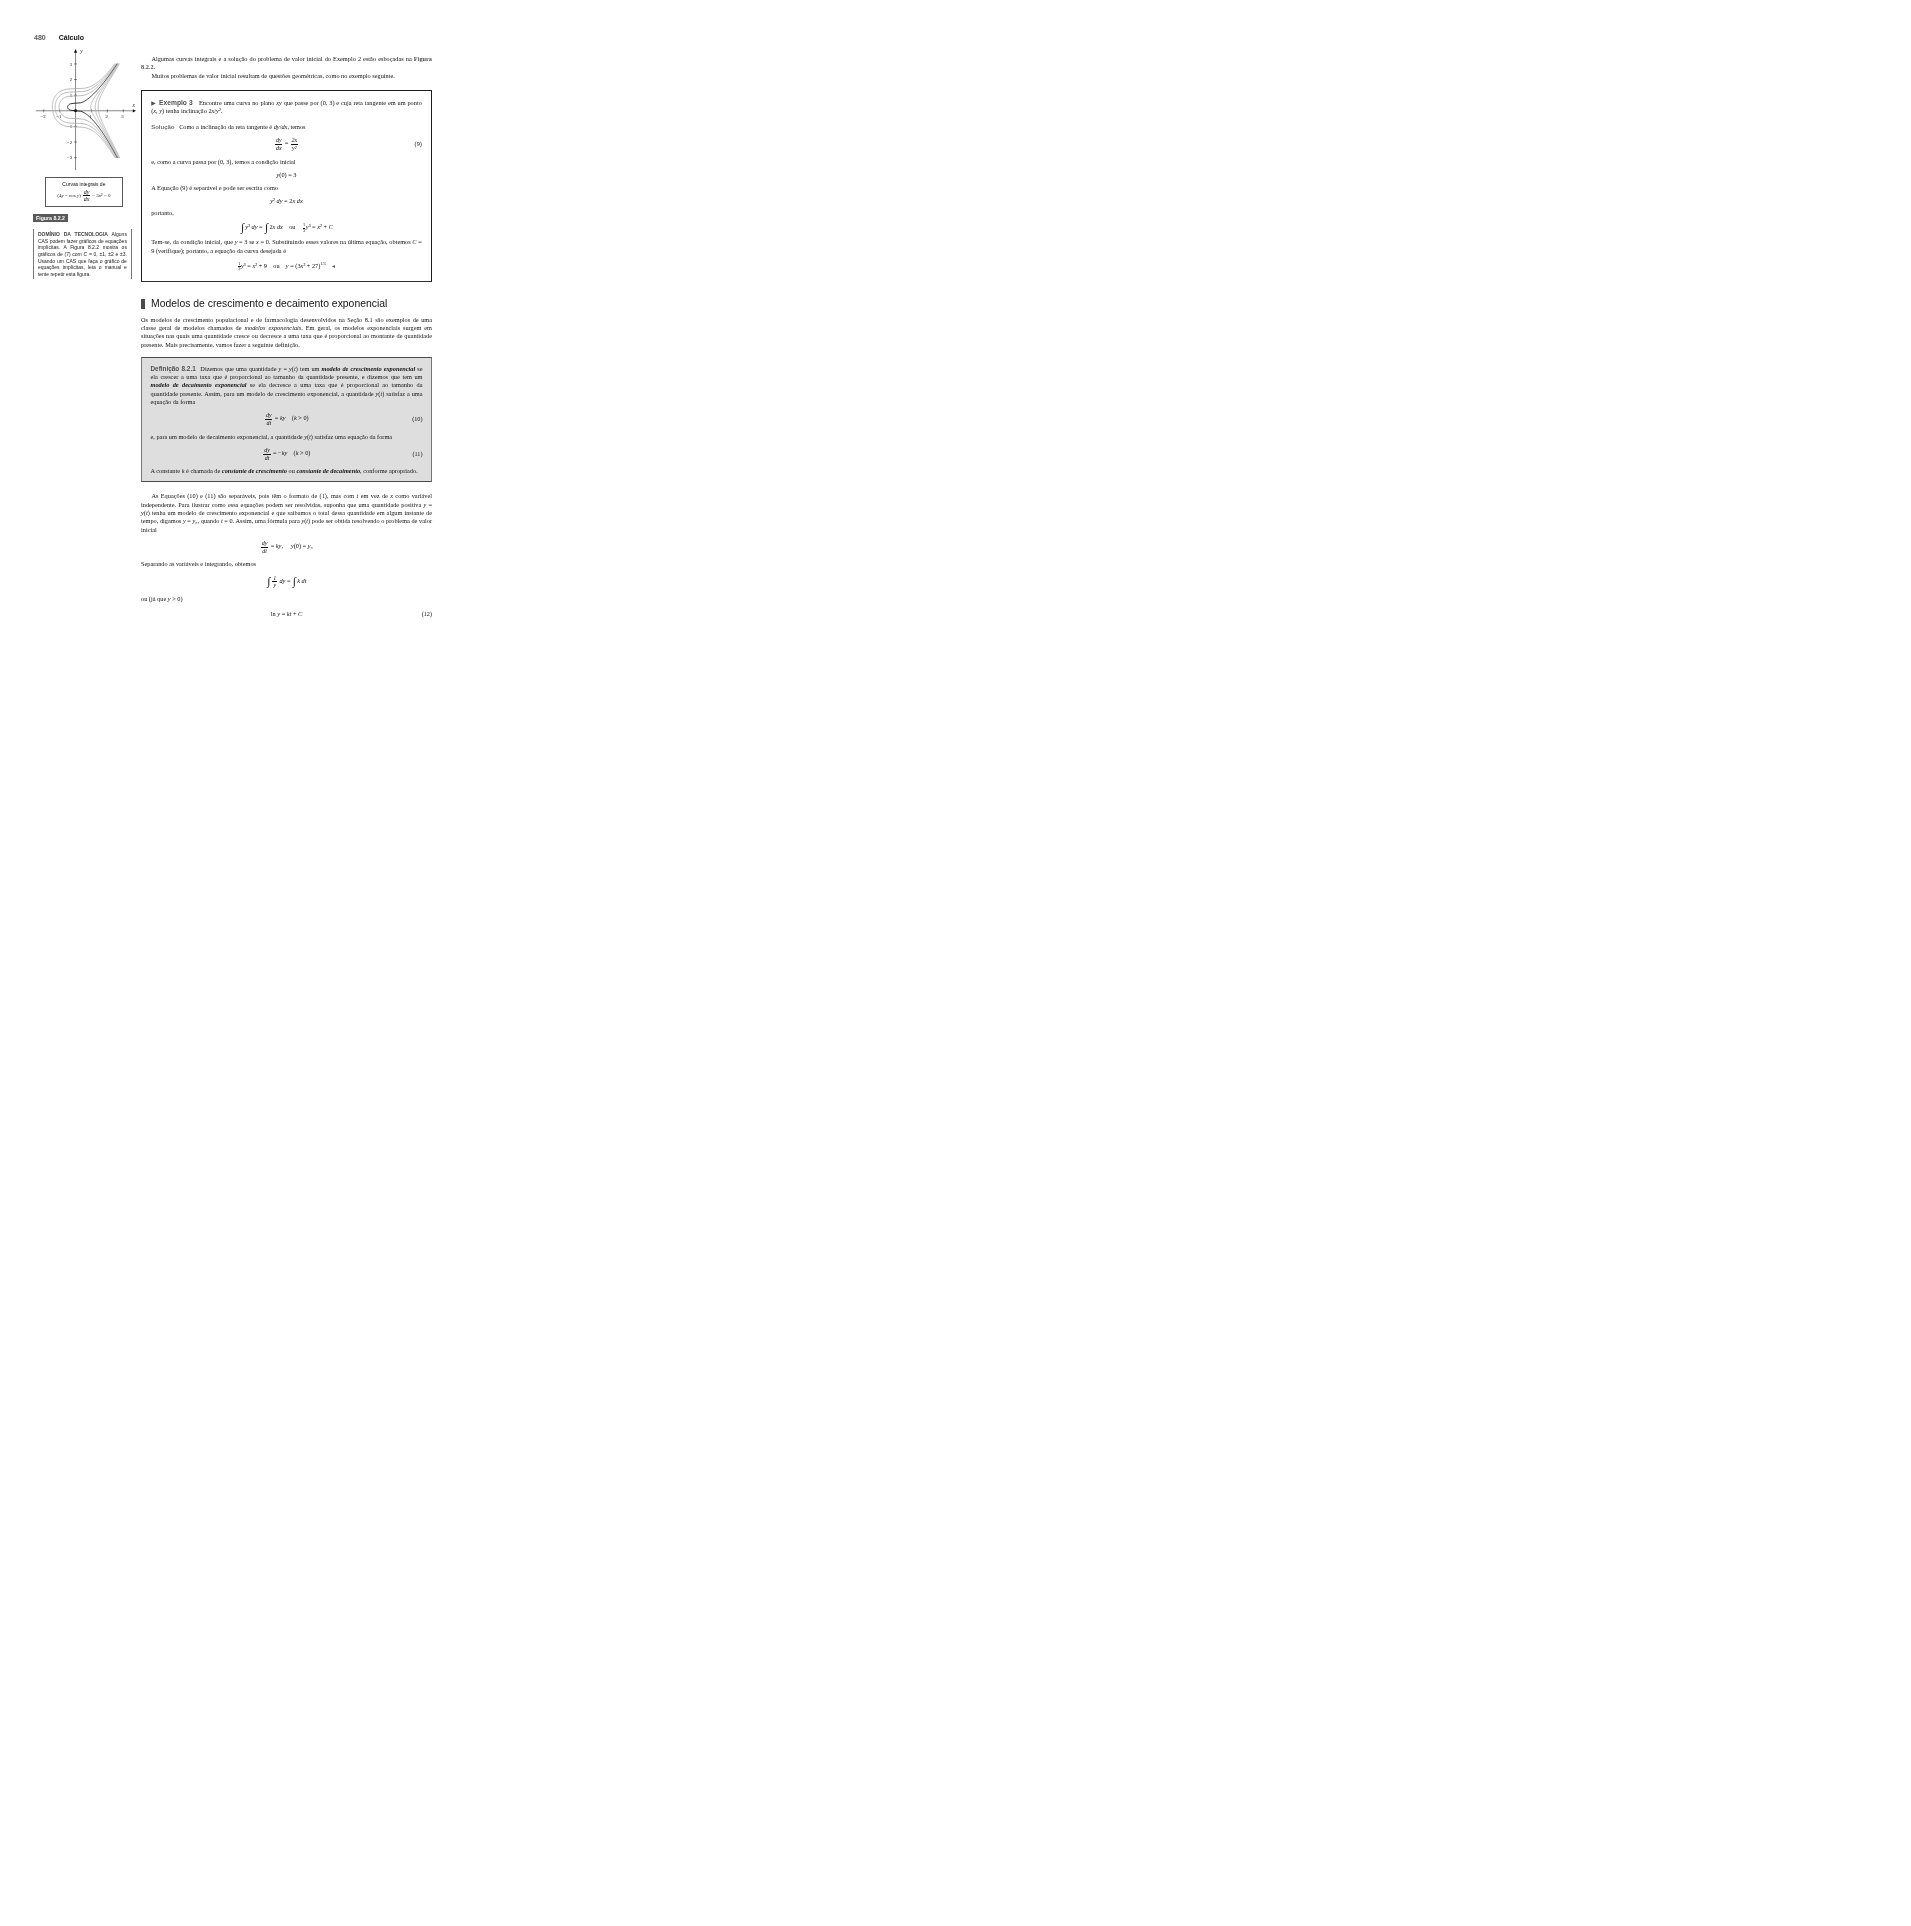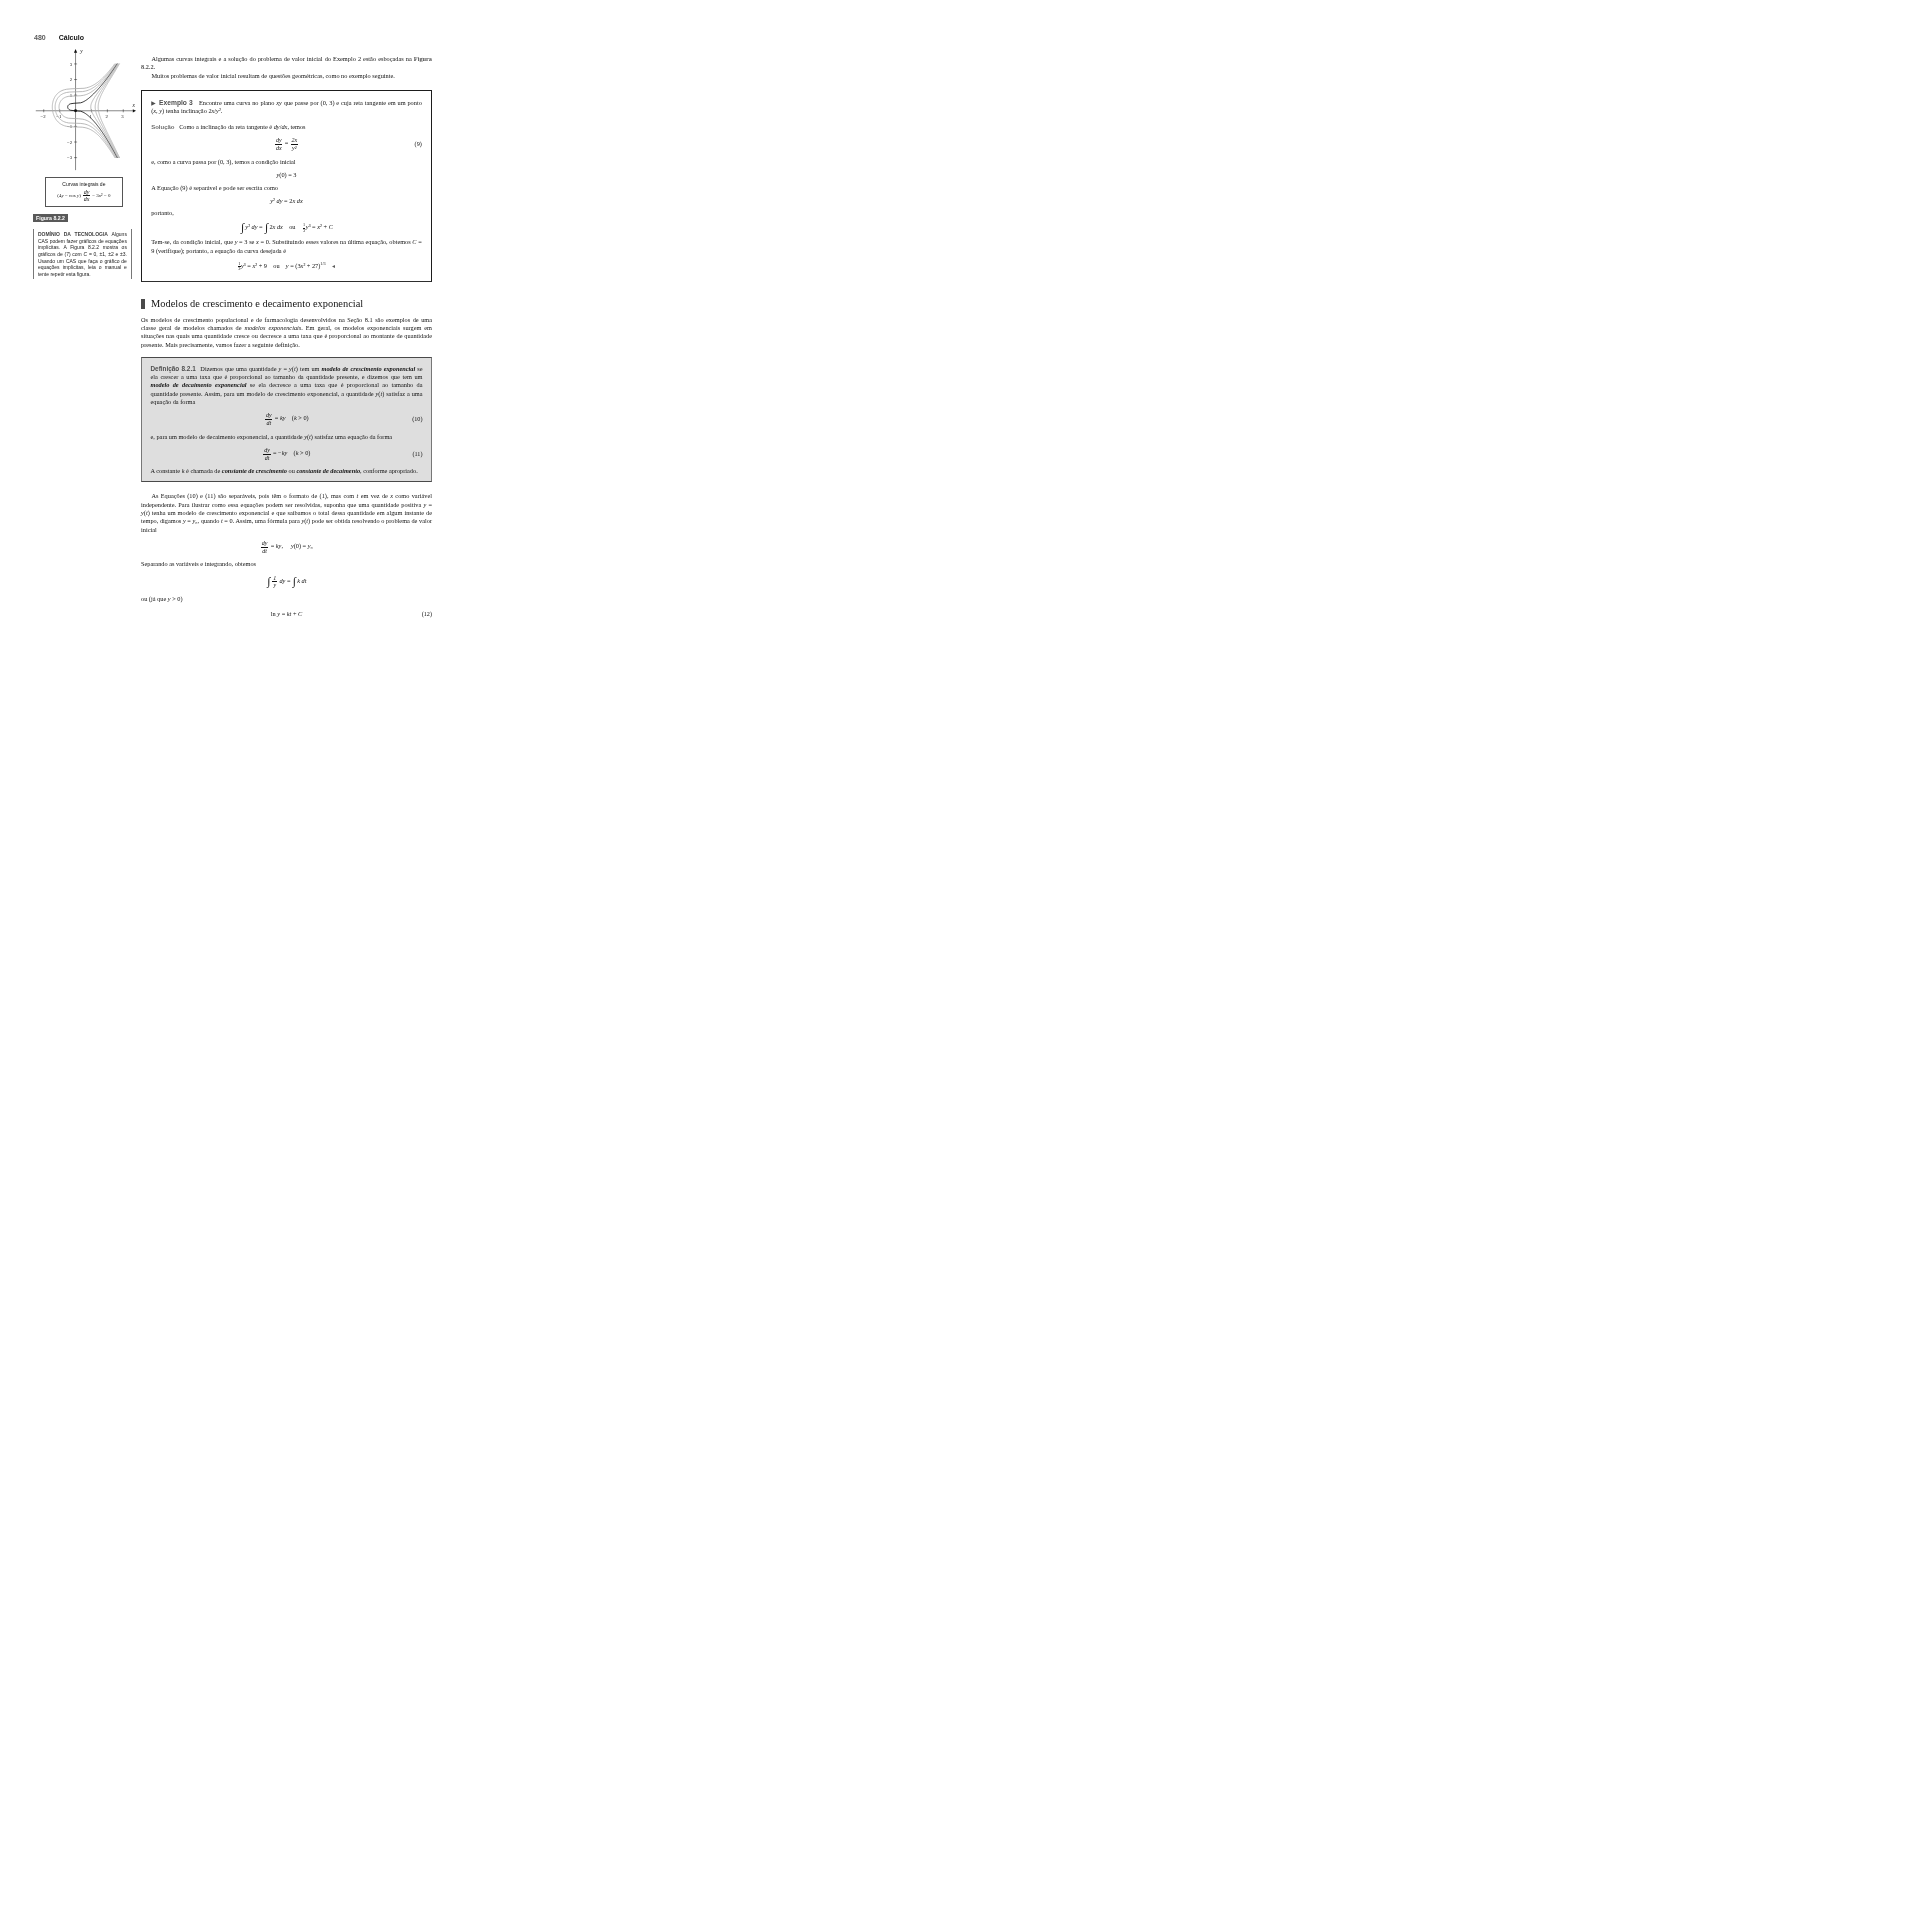--- a/index.html
+++ b/index.html
@@ -30,21 +30,21 @@
   .run-bi{font-style:italic;font-weight:bold;}
   .run-figref{font-weight:bold;color:#4f4f4f;}
   
   .exbox{margin-top:10.4px;border:0.6px solid #1d1d1d;border-bottom:1.9px solid #2e2e2e;padding:7.7px 9.2px 8.5px 9.2px;}
   .exmarker{color:#4f4f4f;font-size:5.8px;margin-right:3.1px;font-family:"Liberation Sans",sans-serif;}
   .extitle{font-family:"Liberation Sans",sans-serif;font-weight:bold;color:#4f4f4f;font-size:6.7px;margin-right:6.2px;}
   .soltitle{font-family:"Liberation Sans",sans-serif;font-weight:bold;color:#6e6e6e;font-size:6px;margin-right:4.6px;}
   
   .secthead{margin-top:17.7px;display:flex;align-items:center;}
   .sqbullet{width:3.9px;height:9.2px;background:#4a4a4a;margin-right:6.2px;}
-  .sectheadtext{font-family:Liberation Serif, serif;font-weight:normal;font-size:10.4px;color:#141414;letter-spacing:0px;}
+  .sectheadtext{font-family:Liberation Sans, sans-serif;font-weight:normal;font-size:10.4px;color:#141414;letter-spacing:0px;}
   
   .defbox{margin-top:8.5px;background:#dedede;border:0.4px solid #777;border-top:1.5px solid #4a4a4a;border-bottom:1.5px solid #4a4a4a;
           padding:6.5px 8.5px 5.8px 8.5px;}
   .defhead{font-family:"Liberation Sans",sans-serif;font-weight:bold;color:#4f4f4f;font-size:6.4px;margin-right:4.6px;}
   
   .eqrow{position:relative;text-align:center;margin:5.8px 0;}
   .eqrow .eq{display:inline-block;}
   .eqlabel{position:absolute;right:0;top:50%;transform:translateY(-50%);font-style:normal;font-size:6.2px;}
   .eq{font-size:6.3px;}
   .mi{font-style:italic;}

